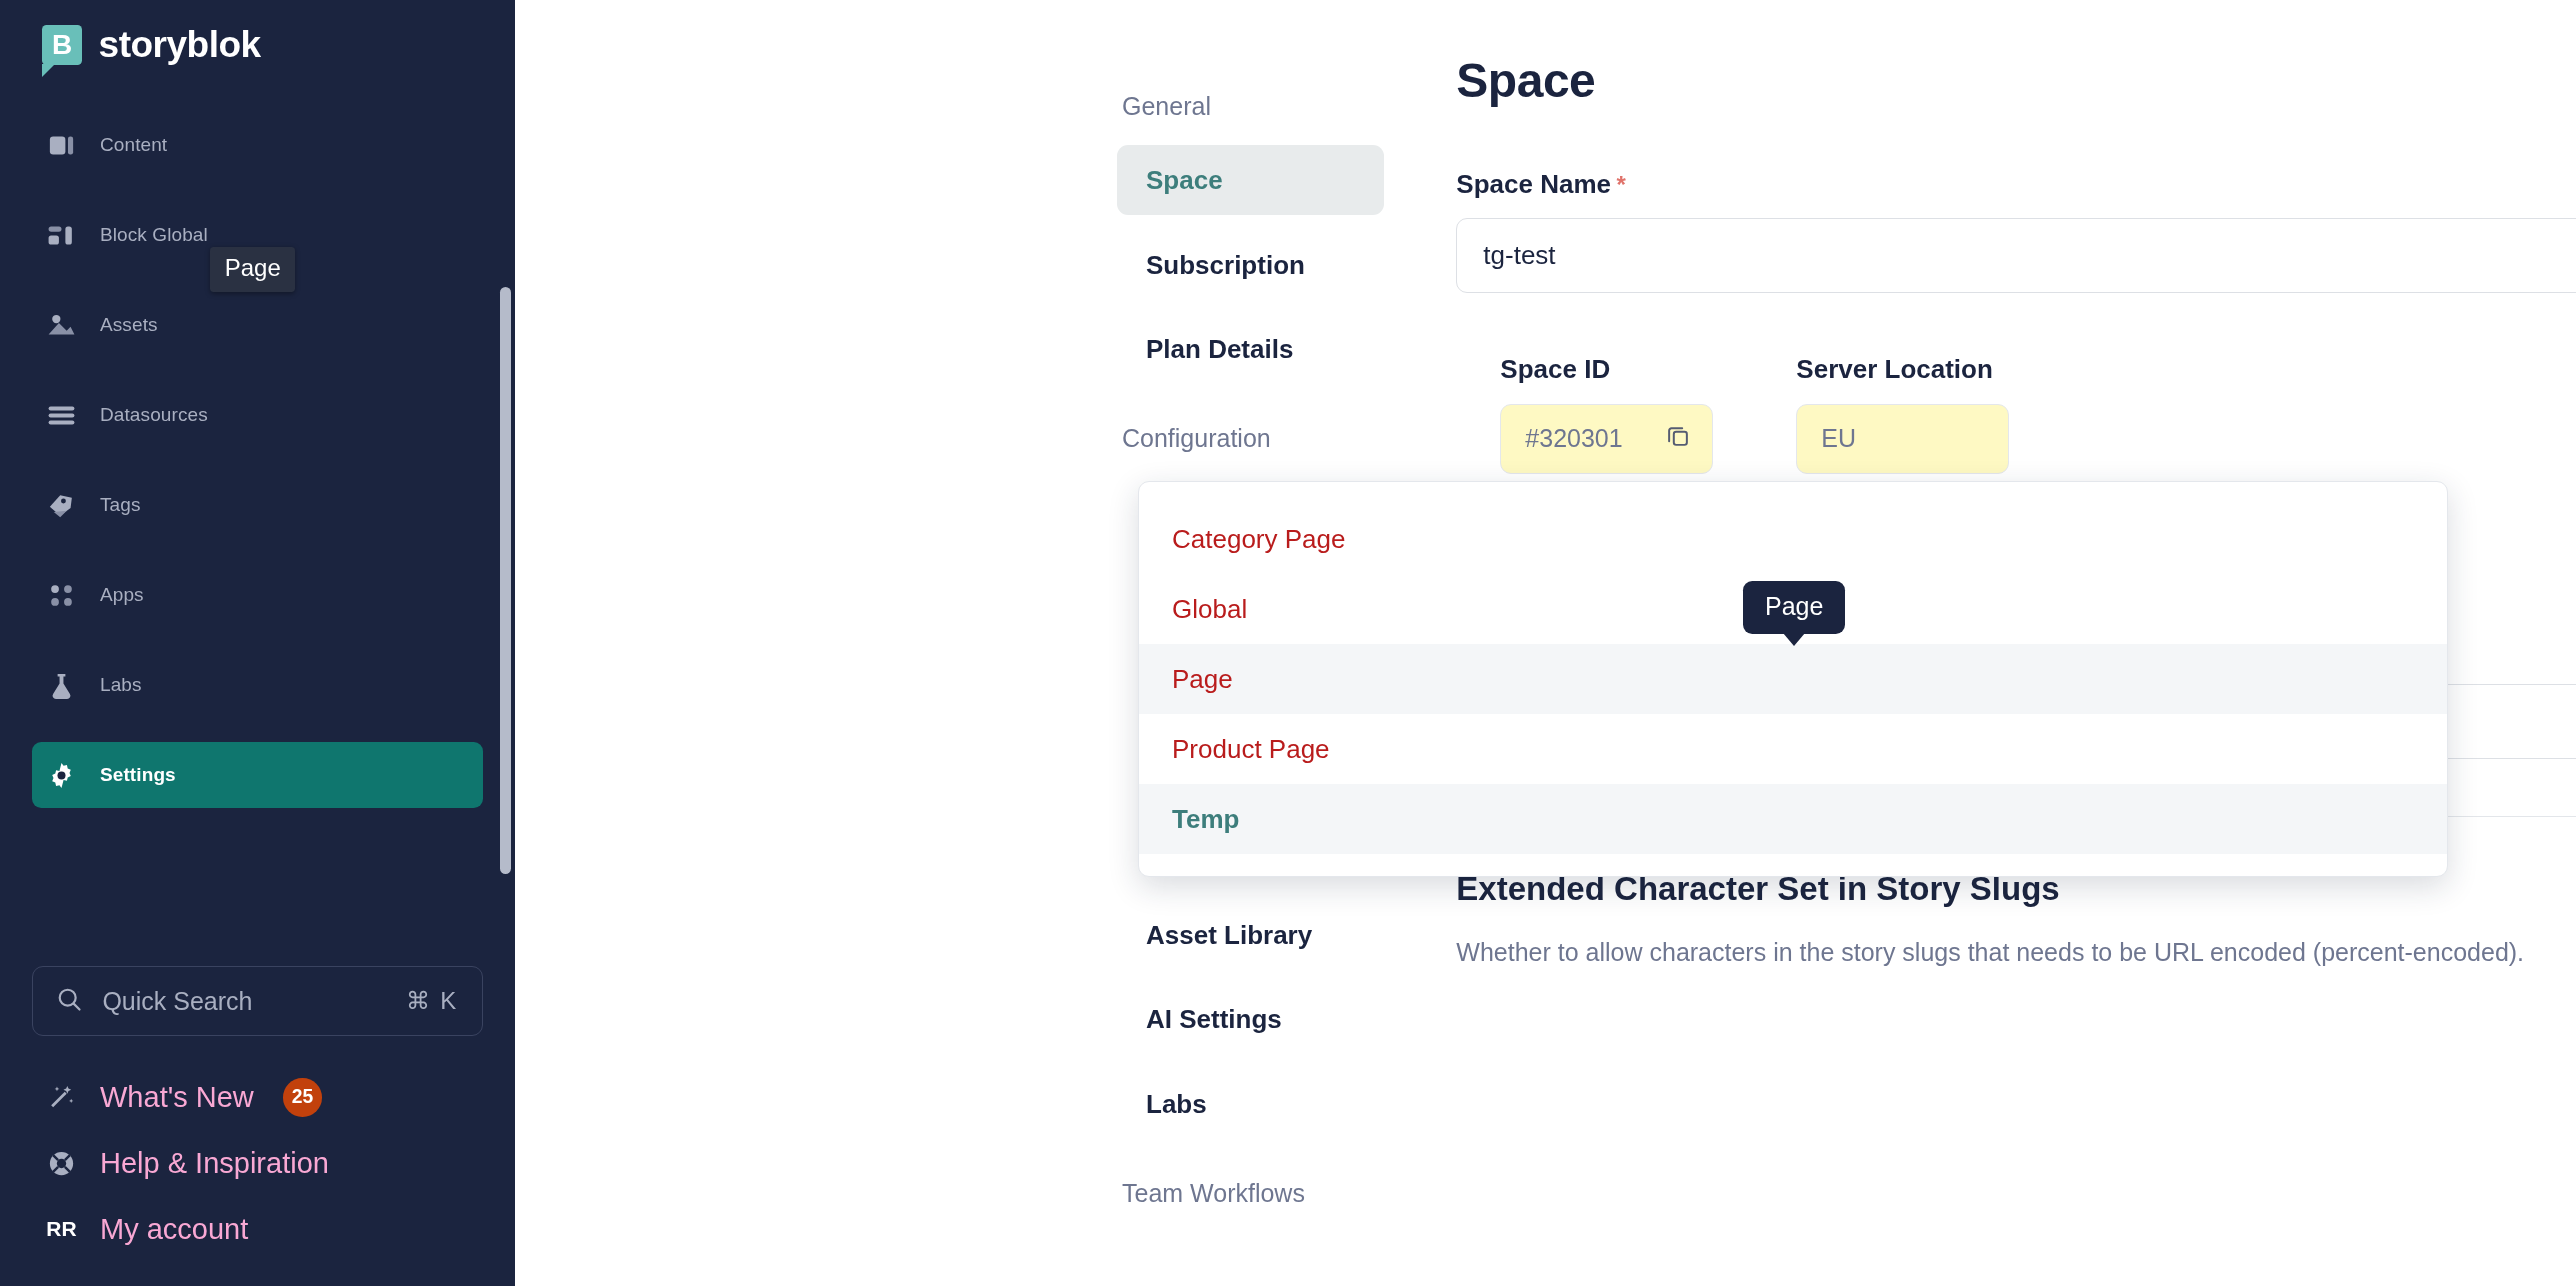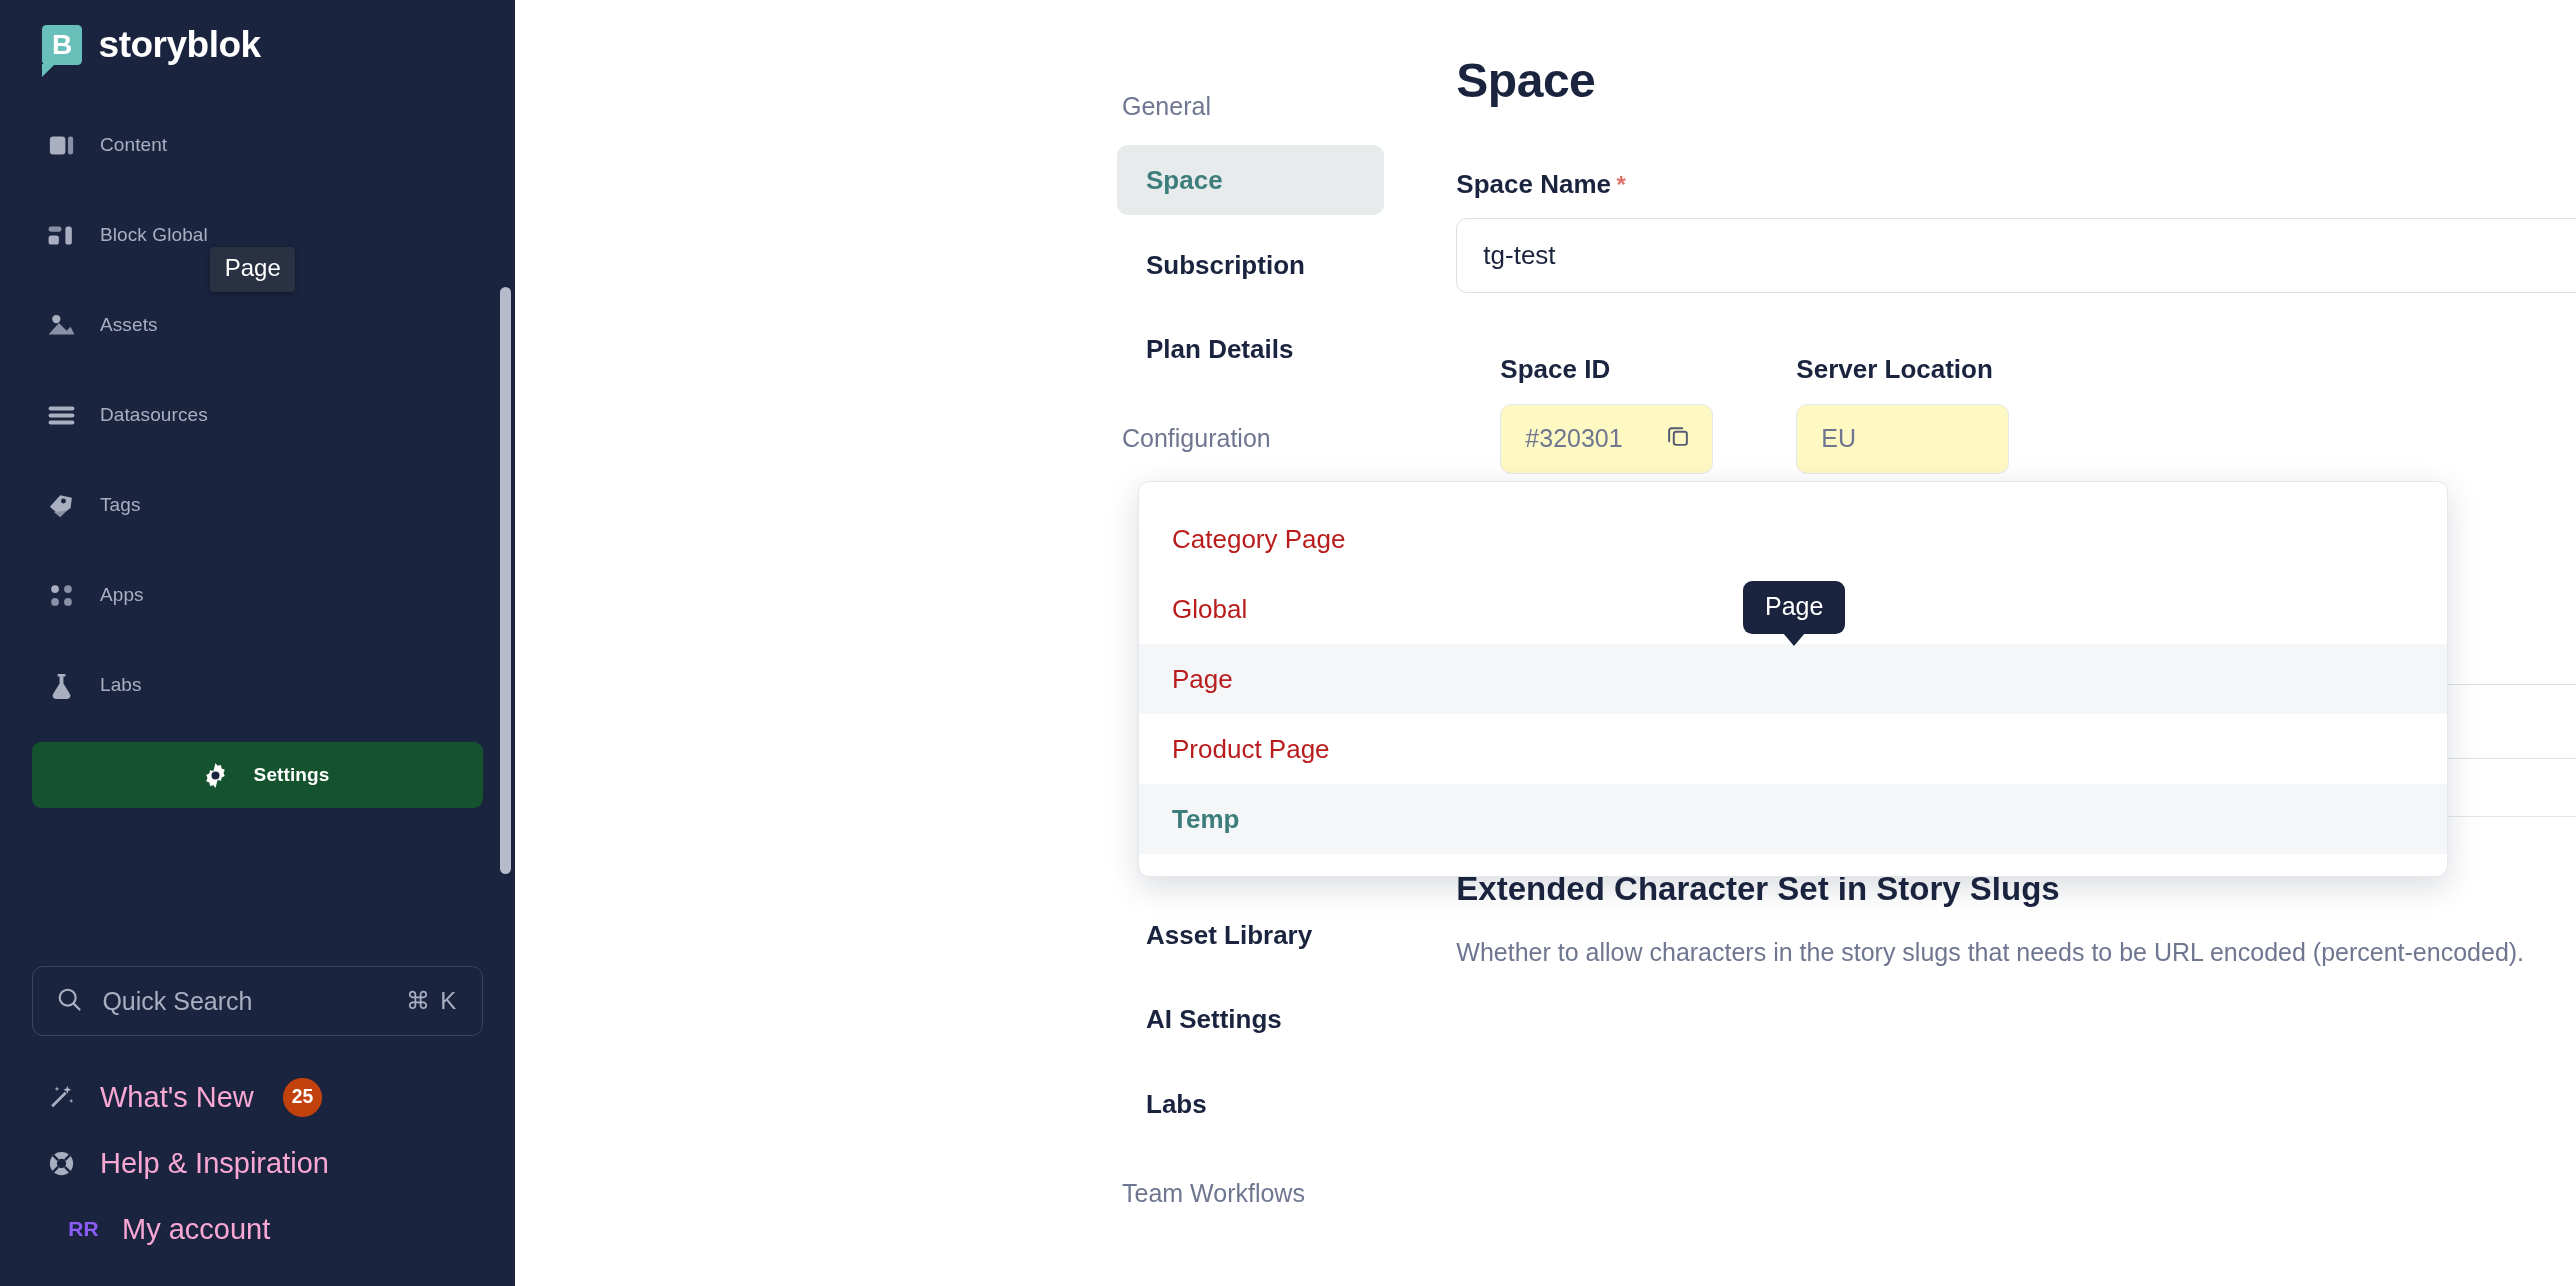--- a/index.html
+++ b/index.html
@@ -53,21 +53,21 @@
   }
   .nav-list { padding-top: 0px; }
   .nav-item {
     display: flex; align-items: center;
     height: 66px;
     margin: 0 32px 24px 32px;
     padding-left: 11px;
     border-radius: 9.2px;
     gap: 20px;
   }
-  .nav-item.active { background: #14532d; justify-content: center; }
+  .nav-item.active { background: #0f766e; }
   .nav-label {
     color: #A9AFC1; font-size: 19px; letter-spacing: 0.1px;
   }
   .nav-item.active .nav-label { color: #ffffff; font-weight: bold; }
   .nav-ico {
     width: 37px; height: 37px;
     display: flex; align-items: center; justify-content: center;
     flex: 0 0 37px;
   }
   .nav-ico svg { display: block; }
@@ -108,21 +108,21 @@
     font-size: 19.3px; font-weight: bold;
     min-width: 39px; height: 39px;
     border-radius: 19.3px;
     display: flex; align-items: center; justify-content: center;
     padding: 0 8.3px;
     margin-left: 9.2px;
   }
   .avatar {
     width: 37px; height: 37px; flex: 0 0 37px;
     display: flex; align-items: center; justify-content: center;
-    color: #8b5cf6; font-size: 21px; font-weight: bold; margin-left: 22px;
+    color: #ffffff; font-size: 21px; font-weight: bold;
   }
 
   
   .sb-tooltip {
     position: absolute;
     left: 210px; top: 247px;
     background: #2A3142;
     color: #ffffff;
     font-size: 24px;
     padding: 7.4px 14.7px 9.2px 14.7px;

